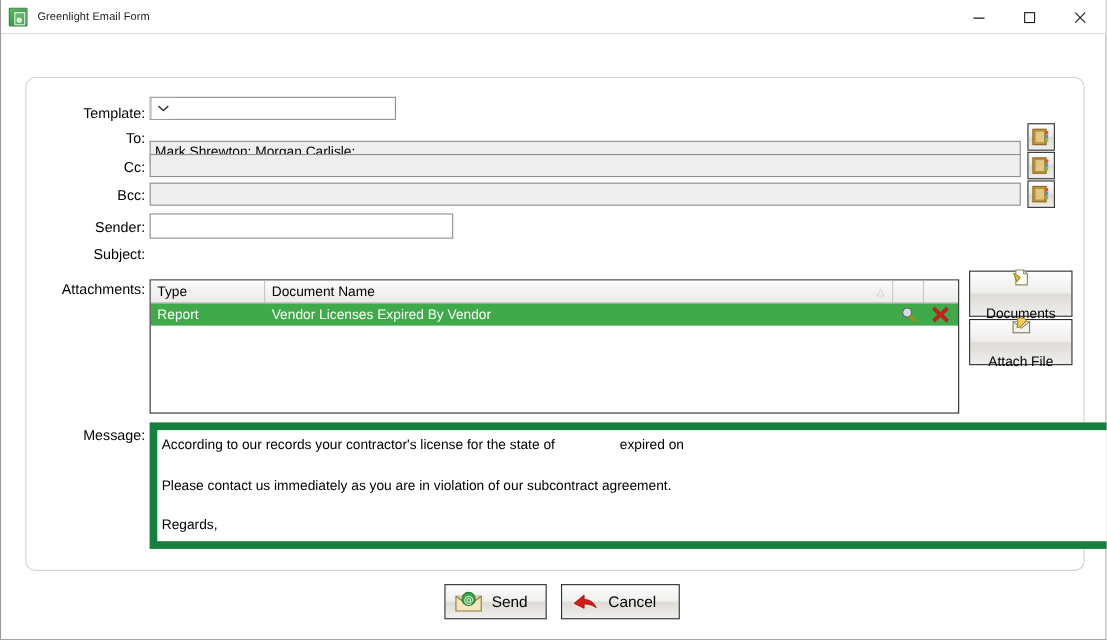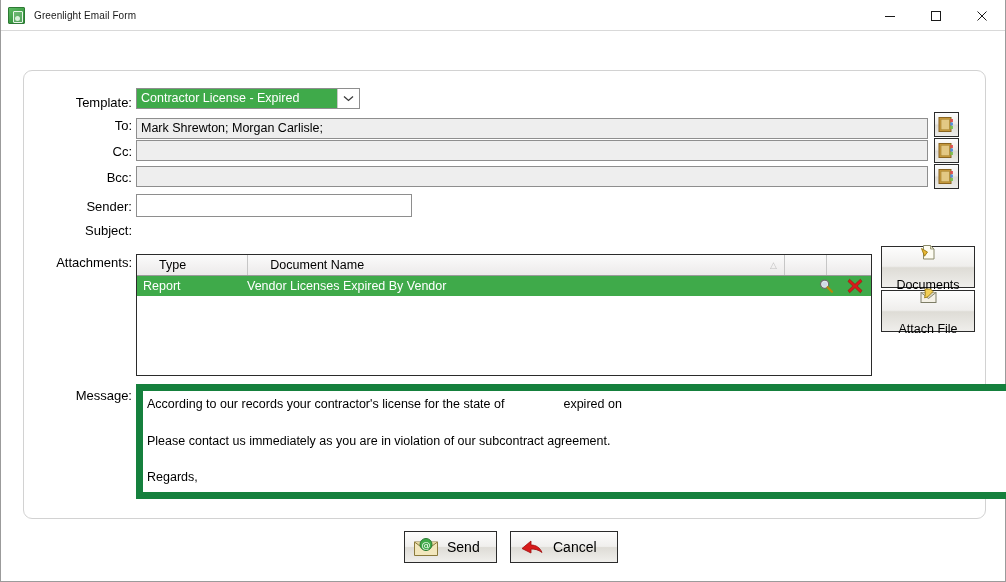--- a/index.html
+++ b/index.html
@@ -159,21 +159,20 @@
     background: linear-gradient(180deg,#fbfbfb 0%,#eceaea 100%);
     border-bottom: 1px solid #9a9a9a;
     font-size: 12.5px;
   }
   .gh {
     display: flex; align-items: center;
     padding-left: 6px;
     border-right: 1px solid #c6c6c6;
     color: #000;
     position: relative;
-    margin-left: 16px;
   }
   .gh.c1 { width: 104px; }
   .gh.c2 { width: 571px; }
   .gh.c3 { width: 28px; }
   .gh.c4 { width: 30px; border-right: none; }
   .sortmark {
     position: absolute;
     right: 7px; top: 50%;
     transform: translateY(-50%);
     font-size: 9px;
@@ -287,30 +286,29 @@
             <line x1="10.5" y1="1.5" x2="1.5" y2="10.5" stroke="#1a1a1a" stroke-width="1"></line>
           </svg>
       </div>
     </div>
   </div>
 
   <div id="panel"></div>
 
   <div class="flabel" style="left:40px; top:95px; width:91px;">Template:</div>
   <div id="template-combo">
-    <div id="template-value">Contractor License - Expired</div>
     <div id="template-arrow">
       <svg width="11" height="7" viewBox="0 0 11 7">
           <polyline points="1,1.5 5.5,5.5 10,1.5" fill="none" stroke="#3a3a3a" stroke-width="1.3"></polyline>
         </svg>
     </div>
   </div>
 
   <div class="flabel" style="left:40px; top:118px; width:91px;">To:</div>
-  <div class="tbox" style="left:135px; top:118px; width:792px; height:21px;" placeholder="">Mark Shrewton; Morgan Carlisle;</div>
+  <div class="tbox" style="left:135px; top:128px; width:792px; height:21px;" placeholder="">Mark Shrewton; Morgan Carlisle;</div>
   <div class="abook" style="left:933px; top:112px;">
     <svg width="17" height="17" viewBox="0 0 17 17">
       <rect x="1" y="1.5" width="12" height="14" fill="#c89a3e" stroke="#8a6520" stroke-width="1"></rect>
       <rect x="3" y="3.2" width="8.5" height="10.6" fill="#e3c884" stroke="#a98531" stroke-width="0.7"></rect>
       <rect x="12.3" y="3" width="2.6" height="3" fill="#e04f4f"></rect>
       <rect x="12.3" y="6.5" width="2.6" height="3" fill="#4f8ee0"></rect>
       <rect x="12.3" y="10" width="2.6" height="3" fill="#7bc04f"></rect>
     </svg>
   </div>
 

